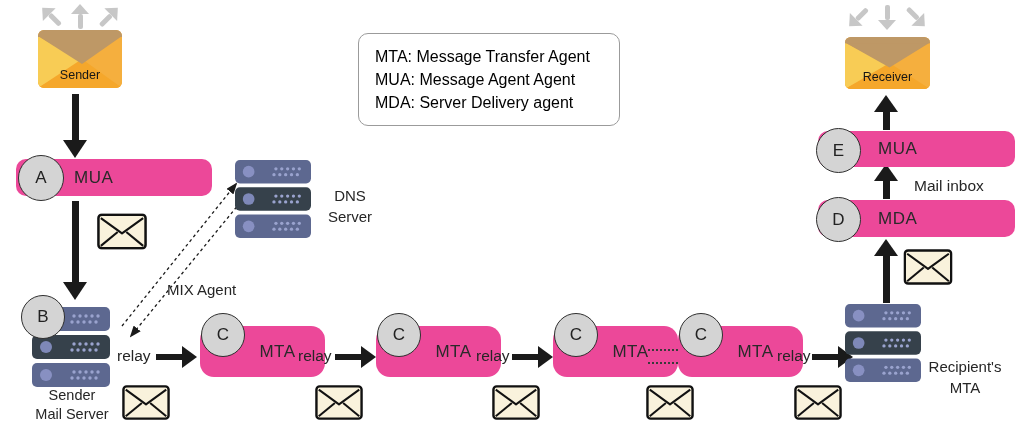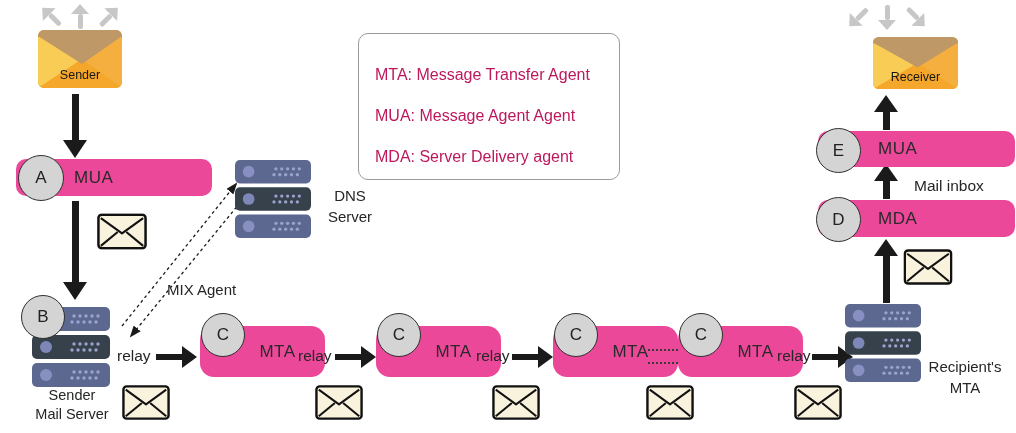--- a/index.html
+++ b/index.html
@@ -37,21 +37,21 @@
   .rot-dr{transform:rotate(-45deg);}
 
   
   .lbl{position:absolute;font-weight:500;color:#262626;white-space:nowrap;}
   .lbl.center{text-align:center;white-space:normal;}
   .env-label{position:absolute;left:0;right:0;text-align:center;font-size:12.5px;font-weight:500;color:#161616;}
 
   
   .legend{position:absolute;left:358px;top:33px;width:228px;background:#fff;border:1.5px solid #9b9b9b;
           border-radius:10px;padding:11px 16px;}
-  .legend div{font-size:16px;line-height:23px;color:#be185d;margin-top:18px;}
+  .legend div{font-size:16px;line-height:23px;color:#000000;}
 
   
   .dotline{position:absolute;width:30px;border-top:2px dotted #3a3a3a;}
 
   .conn-svg{position:absolute;left:0;top:0;pointer-events:none;}
 </style>
 </head>
 <body>
 
 <div class="canvas">
@@ -308,21 +308,21 @@
   <div class="pill" style="left:818px;top:131px;width:137px;height:36px;padding-left:60px;">
     <span class="pill-label">MUA</span>
   </div>
   <div class="badge" style="left:816px;top:128px;width:43px;height:43px;">E</div>
 
   <div class="varrow" style="left:874px;top:95px;height:35px;">
     <div class="head-up"></div>
       <div class="stem"></div>
   </div>
 
-  <div class="abs" style="left:873px;top:37px;width:85px;height:52px;">
+  <div class="abs" style="left:845px;top:37px;width:85px;height:52px;">
     <svg width="85" height="52" viewBox="0 0 84 58" preserveAspectRatio="none">
         <use href="#env-big"></use>
       </svg>
     <div class="env-label" style="bottom:5px;">Receiver</div>
   </div>
 
   <div class="spread" style="left:849px;top:5px;">
     <div class="sarr rot-dl">
         <div class="sstem"></div>
         <div class="shead-down"></div>

